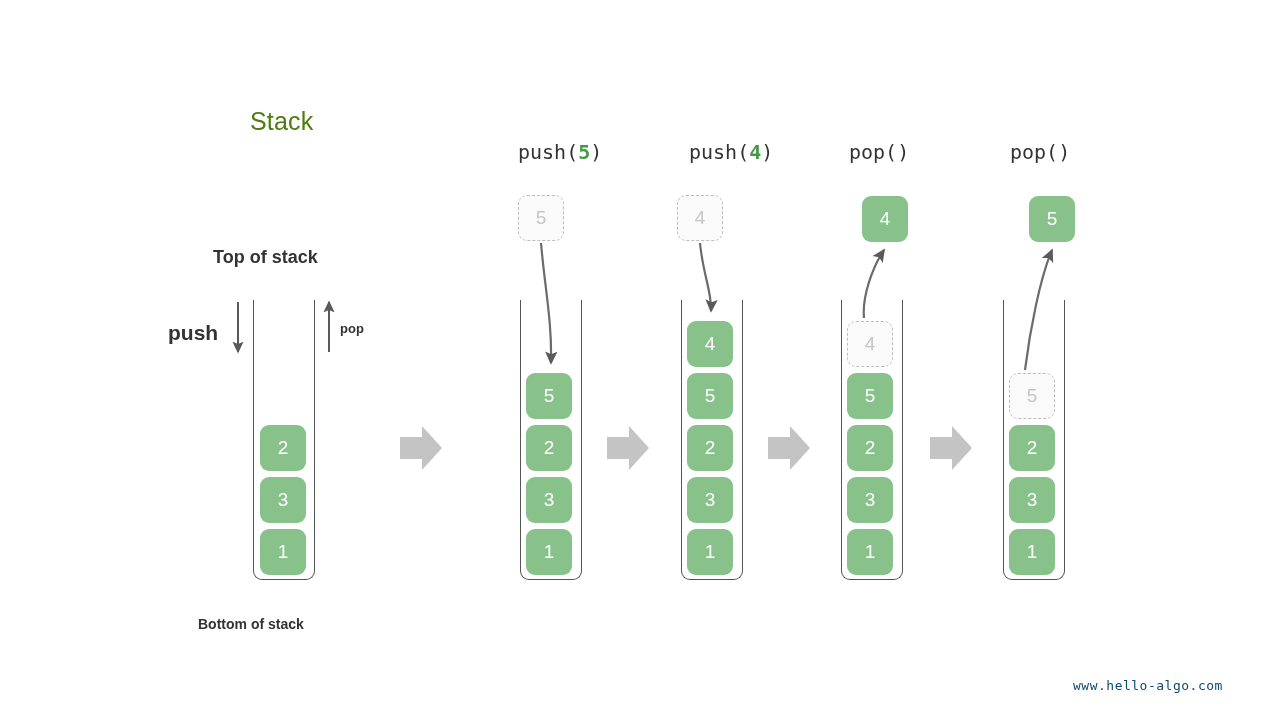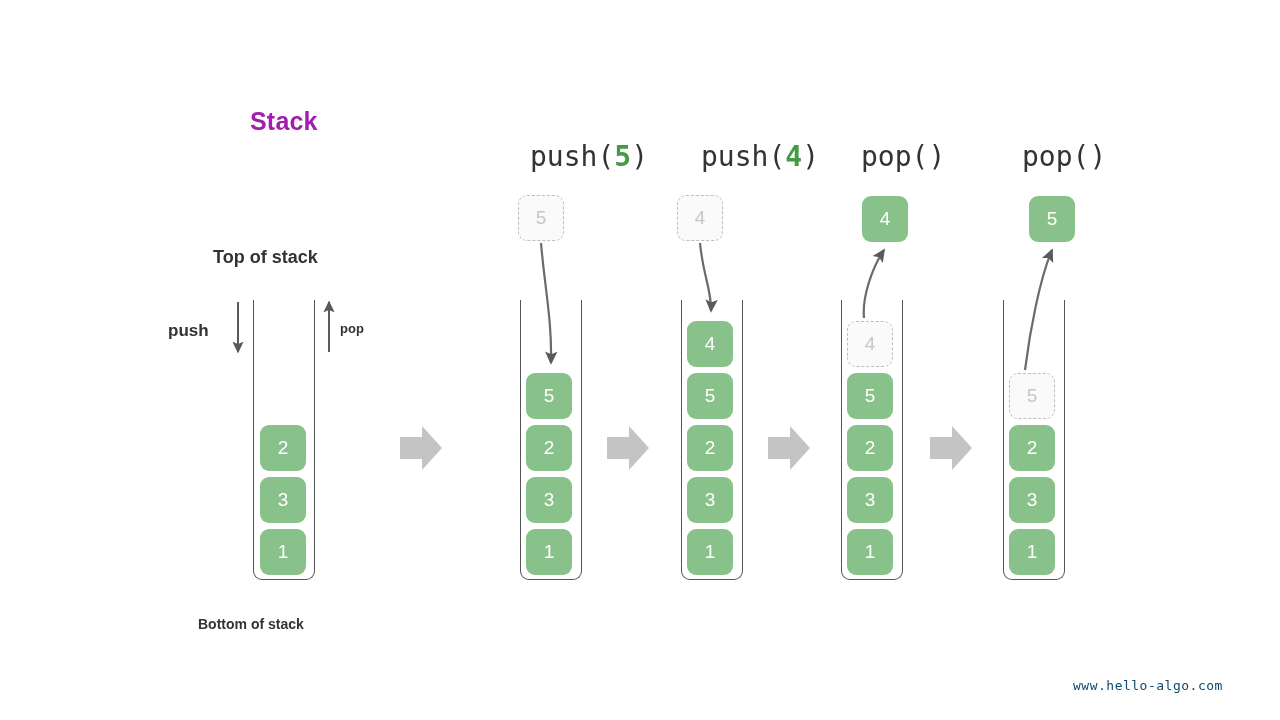--- a/index.html
+++ b/index.html
@@ -15,56 +15,55 @@
     font-family: "Liberation Sans", sans-serif;
     color: #3a3a3a;
   }
 
   .abs { position: absolute; }
 
   
   #stack-title {
     left: 250px; top: 107px;
     font-size: 25px;
-    font-weight: bold;
-    color: #a21caf;
+    font-weight: normal;
+    color: #4d7c0f;
     letter-spacing: 0.2px;
   }
   #top-of-stack-label {
     left: 213px; top: 247px;
     font-size: 18px;
     font-weight: bold;
     color: #333333;
   }
   #bottom-of-stack-label {
     left: 198px; top: 616px;
     font-size: 14px;
     font-weight: bold;
     color: #333333;
   }
   #push-label {
     left: 168px; top: 321px;
-    font-size: 17px;
+    font-size: 21px;
     font-weight: bold;
     color: #333333;
   }
   #pop-label {
     left: 340px; top: 321px;
     font-size: 13px;
     font-weight: bold;
     color: #333333;
   }
 
   .op-label {
     top: 140px;
     font-family: "DejaVu Sans Mono", "Liberation Mono", monospace;
-    font-size: 28px;
+    font-size: 20px;
     color: #333333;
     white-space: nowrap;
-    margin-left: 12px;
   }
   .op-label .arg { color: #459a46; font-weight: bold; }
 
   #watermark {
     left: 1073px; top: 678px;
     font-family: "DejaVu Sans Mono", "Liberation Mono", monospace;
     font-size: 13px;
     color: #0c4a6e;
     letter-spacing: 0.5px;
   }

